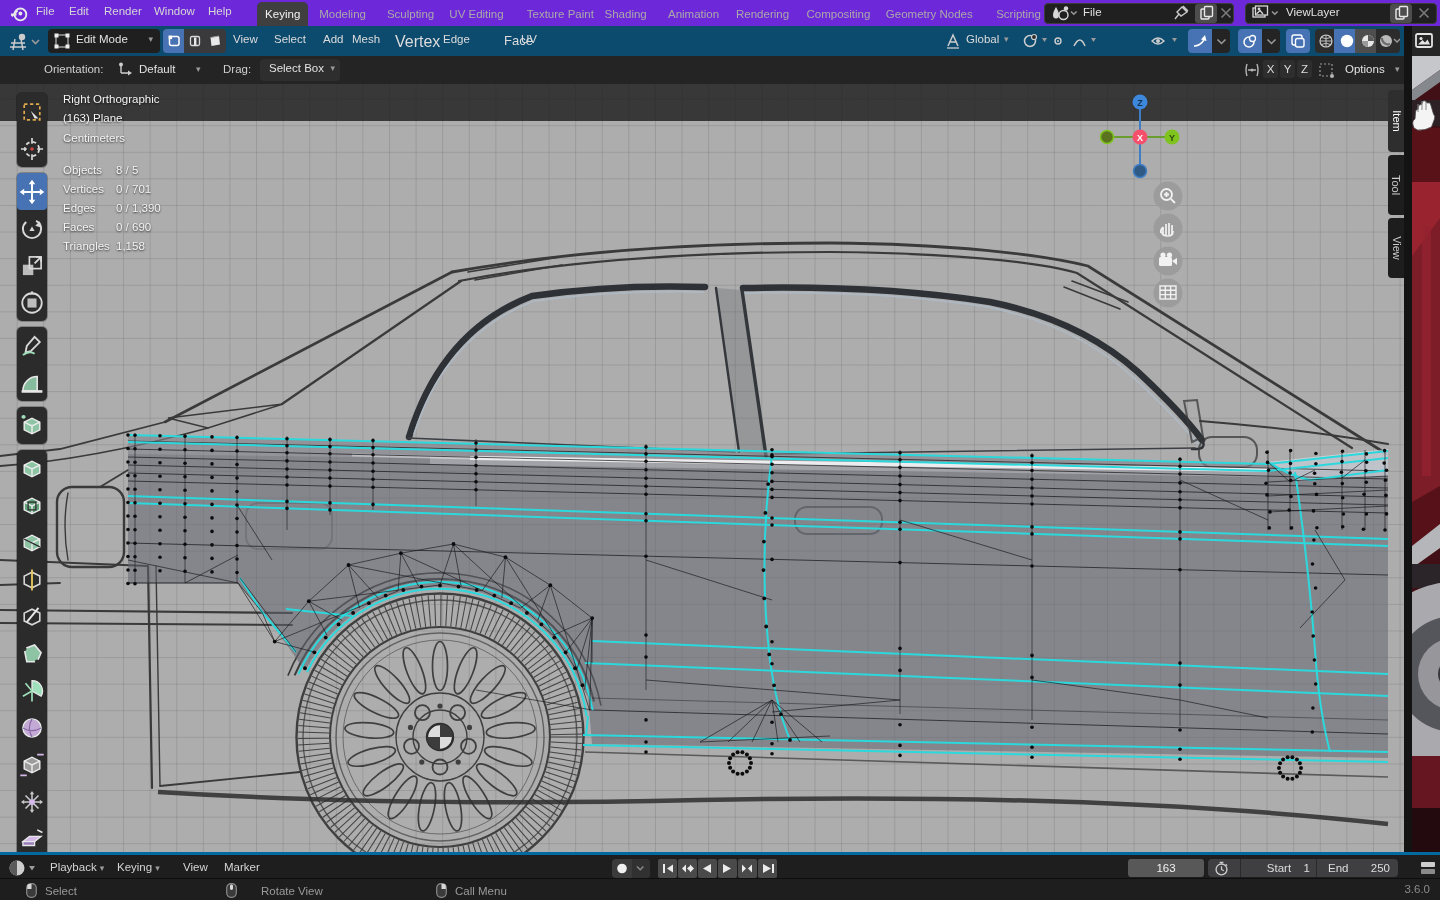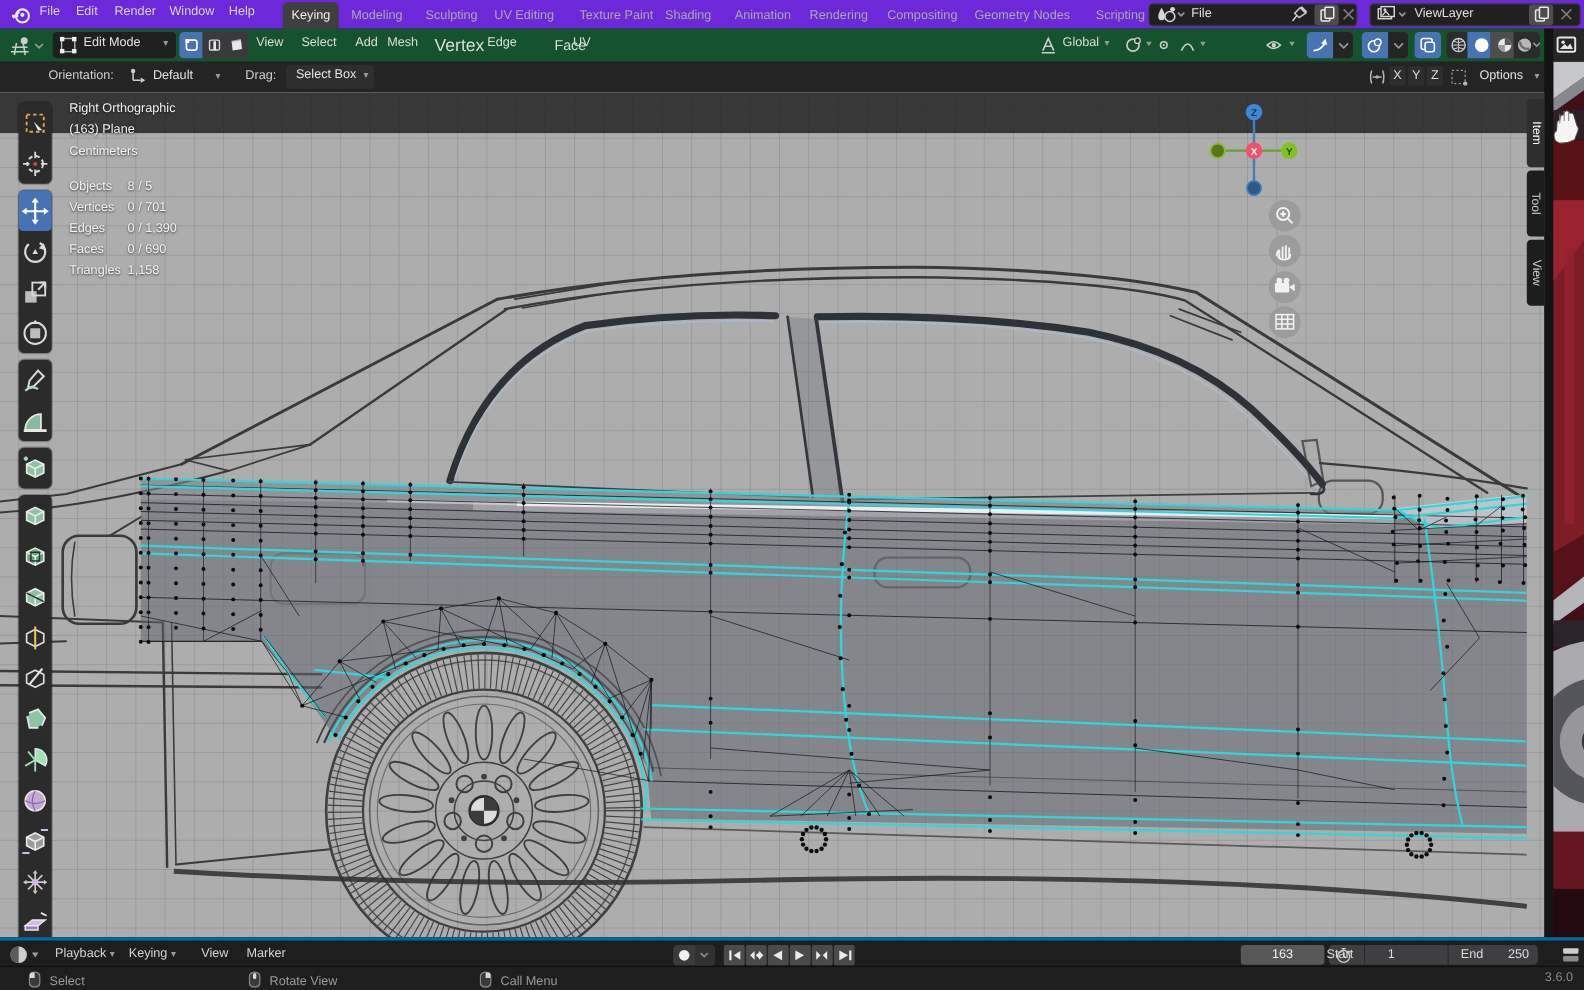--- a/index.html
+++ b/index.html
@@ -1,21 +1,21 @@
 <!DOCTYPE html>
 <html><head><meta charset="utf-8"><style>
 *{margin:0;padding:0;box-sizing:border-box}
 html,body{width:1440px;height:900px;overflow:hidden;background:#1d1d1d;font-family:"Liberation Sans",sans-serif}
 #root{position:relative;width:1440px;height:900px}
 .abs{position:absolute}
 #top{position:absolute;left:0;top:0;width:1440px;height:26px;background:#6d28d9}
 #top .mi{position:absolute;top:6px;font-size:11.5px}
 .wtab{position:absolute;top:2px;height:24px;line-height:24px;text-align:center;font-size:11.5px;color:#aaaaaa;border-radius:5px 5px 0 0}
 .wtab.on{background:#3f3f3f;color:#f2f2f2}
-#row2{position:absolute;left:0;top:26px;width:1404px;height:30px;background:#14532d}
+#row2{position:absolute;left:0;top:26px;width:1404px;height:30px;background:#0c4a6e}
 #row2h{position:absolute;left:1404px;top:26px;width:36px;height:30px;background:#262626}
 #row3{position:absolute;left:0;top:56px;width:1404px;height:28px;background:rgba(36,36,36,0.97)}
 #vp{position:absolute;left:0;top:84px;width:1404px;height:768px;background-color:#adadad;overflow:hidden;
 background-image:linear-gradient(to right,rgba(118,118,118,.34) 1px,transparent 1px),linear-gradient(to bottom,rgba(118,118,118,.34) 1px,transparent 1px);
 background-size:26.6px 26.6px;background-position:16.7px 14.6px}
 #band{position:absolute;left:0;top:0;width:1404px;height:37px;background:rgba(26,26,26,0.8)}
 #scene{position:absolute;left:0;top:0}
 .ovtxt{position:absolute;color:#f4f4f4;font-size:11.5px;text-shadow:0 1px 2px rgba(0,0,0,.7);white-space:pre}
 .tgrp{position:absolute;left:17px;width:30px;background:#2b2b2b;border-radius:5px;box-shadow:0 0 0 1px rgba(0,0,0,.25)}
 .tbtn{position:absolute;left:17px;width:30px;height:37px;display:flex;align-items:center;justify-content:center}
@@ -935,37 +935,37 @@
     </g>
   </svg>
   <div class="fld" style="left:1128px;width:76px;background:#585858;color:#f2f2f2">163</div>
   <div class="abs" style="left:1208px;top:4px;width:190px;height:18px;background:#3f3f41;border-radius:4px"></div>
   <div class="abs" style="left:1240px;top:4px;width:1px;height:18px;background:#2a2a2a"></div>
   <div class="abs" style="left:1316px;top:4px;width:1px;height:18px;background:#2a2a2a"></div>
   <svg class="abs" style="left:1214px;top:5.5px" width="15" height="15" viewBox="0 0 16 16">
         <circle cx="8" cy="9" r="5.8" fill="none" stroke="#cdcdcd" stroke-width="1.4"></circle>
         <path d="M 8,5.5 L 8,9 L 10.5,10.5 M 6,1.5 L 10,1.5 M 8,1.5 L 8,3 M 12.5,3.5 L 14,5" stroke="#cdcdcd" stroke-width="1.3" fill="none"></path>
       </svg>
-  <div class="fld" style="left:1206px;width:62px;background:none;text-align:left">Start<span style="position:absolute;right:0px">1</span></div>
+  <div class="fld" style="left:1248px;width:62px;background:none;text-align:center">Start<span style="position:absolute;right:0px">1</span></div>
   <div class="fld" style="left:1328px;width:62px;background:none;text-align:left">End<span style="position:absolute;right:0px">250</span></div>
   <svg class="abs" style="left:1420px;top:5px" width="16" height="16" viewBox="0 0 16 16">
         <rect x="1" y="2" width="14" height="5" rx="1" fill="#cdcdcd"></rect>
         <rect x="1" y="9" width="14" height="5" rx="1" fill="#8a8a8a"></rect>
       </svg>
 </div>
 
 <div id="status">
   <div style="position:absolute;left:26px;top:3.5px"><svg width="11" height="15" viewBox="0 0 11 15" style="vertical-align:-3px">
           <rect x="0.7" y="0.7" width="9.6" height="13.6" rx="4.2" fill="#3a3a3a" stroke="#8a8a8a" stroke-width="1.2"></rect>
           <path d="M 1.2,2.8 Q 1.2,1 3,1 L 5.5,1 L 5.5,6 L 1.2,6 Z" fill="#d8d8d8"></path>
         </svg><span style="margin-left:8px">Select</span></div>
       <div style="position:absolute;left:226px;top:3.5px"><svg width="11" height="15" viewBox="0 0 11 15" style="vertical-align:-3px">
           <rect x="0.7" y="0.7" width="9.6" height="13.6" rx="4.2" fill="#3a3a3a" stroke="#8a8a8a" stroke-width="1.2"></rect>
           <rect x="4" y="1.5" width="3" height="5.5" rx="1.4" fill="#d8d8d8"></rect>
-        </svg><span style="margin-left:8px">Rotate View</span></div>
+        </svg><span style="margin-left:24px">Rotate View</span></div>
       <div style="position:absolute;left:436px;top:3.5px"><svg width="11" height="15" viewBox="0 0 11 15" style="vertical-align:-3px">
           <rect x="0.7" y="0.7" width="9.6" height="13.6" rx="4.2" fill="#3a3a3a" stroke="#8a8a8a" stroke-width="1.2"></rect>
           <path d="M 9.8,2.8 Q 9.8,1 8,1 L 5.5,1 L 5.5,6 L 9.8,6 Z" fill="#d8d8d8"></path>
         </svg><span style="margin-left:8px">Call Menu</span></div>
   <div style="position:absolute;right:10px;top:4px;color:#8a8a8a">3.6.0</div>
 </div>
 
 </div>
 
 </body></html>

